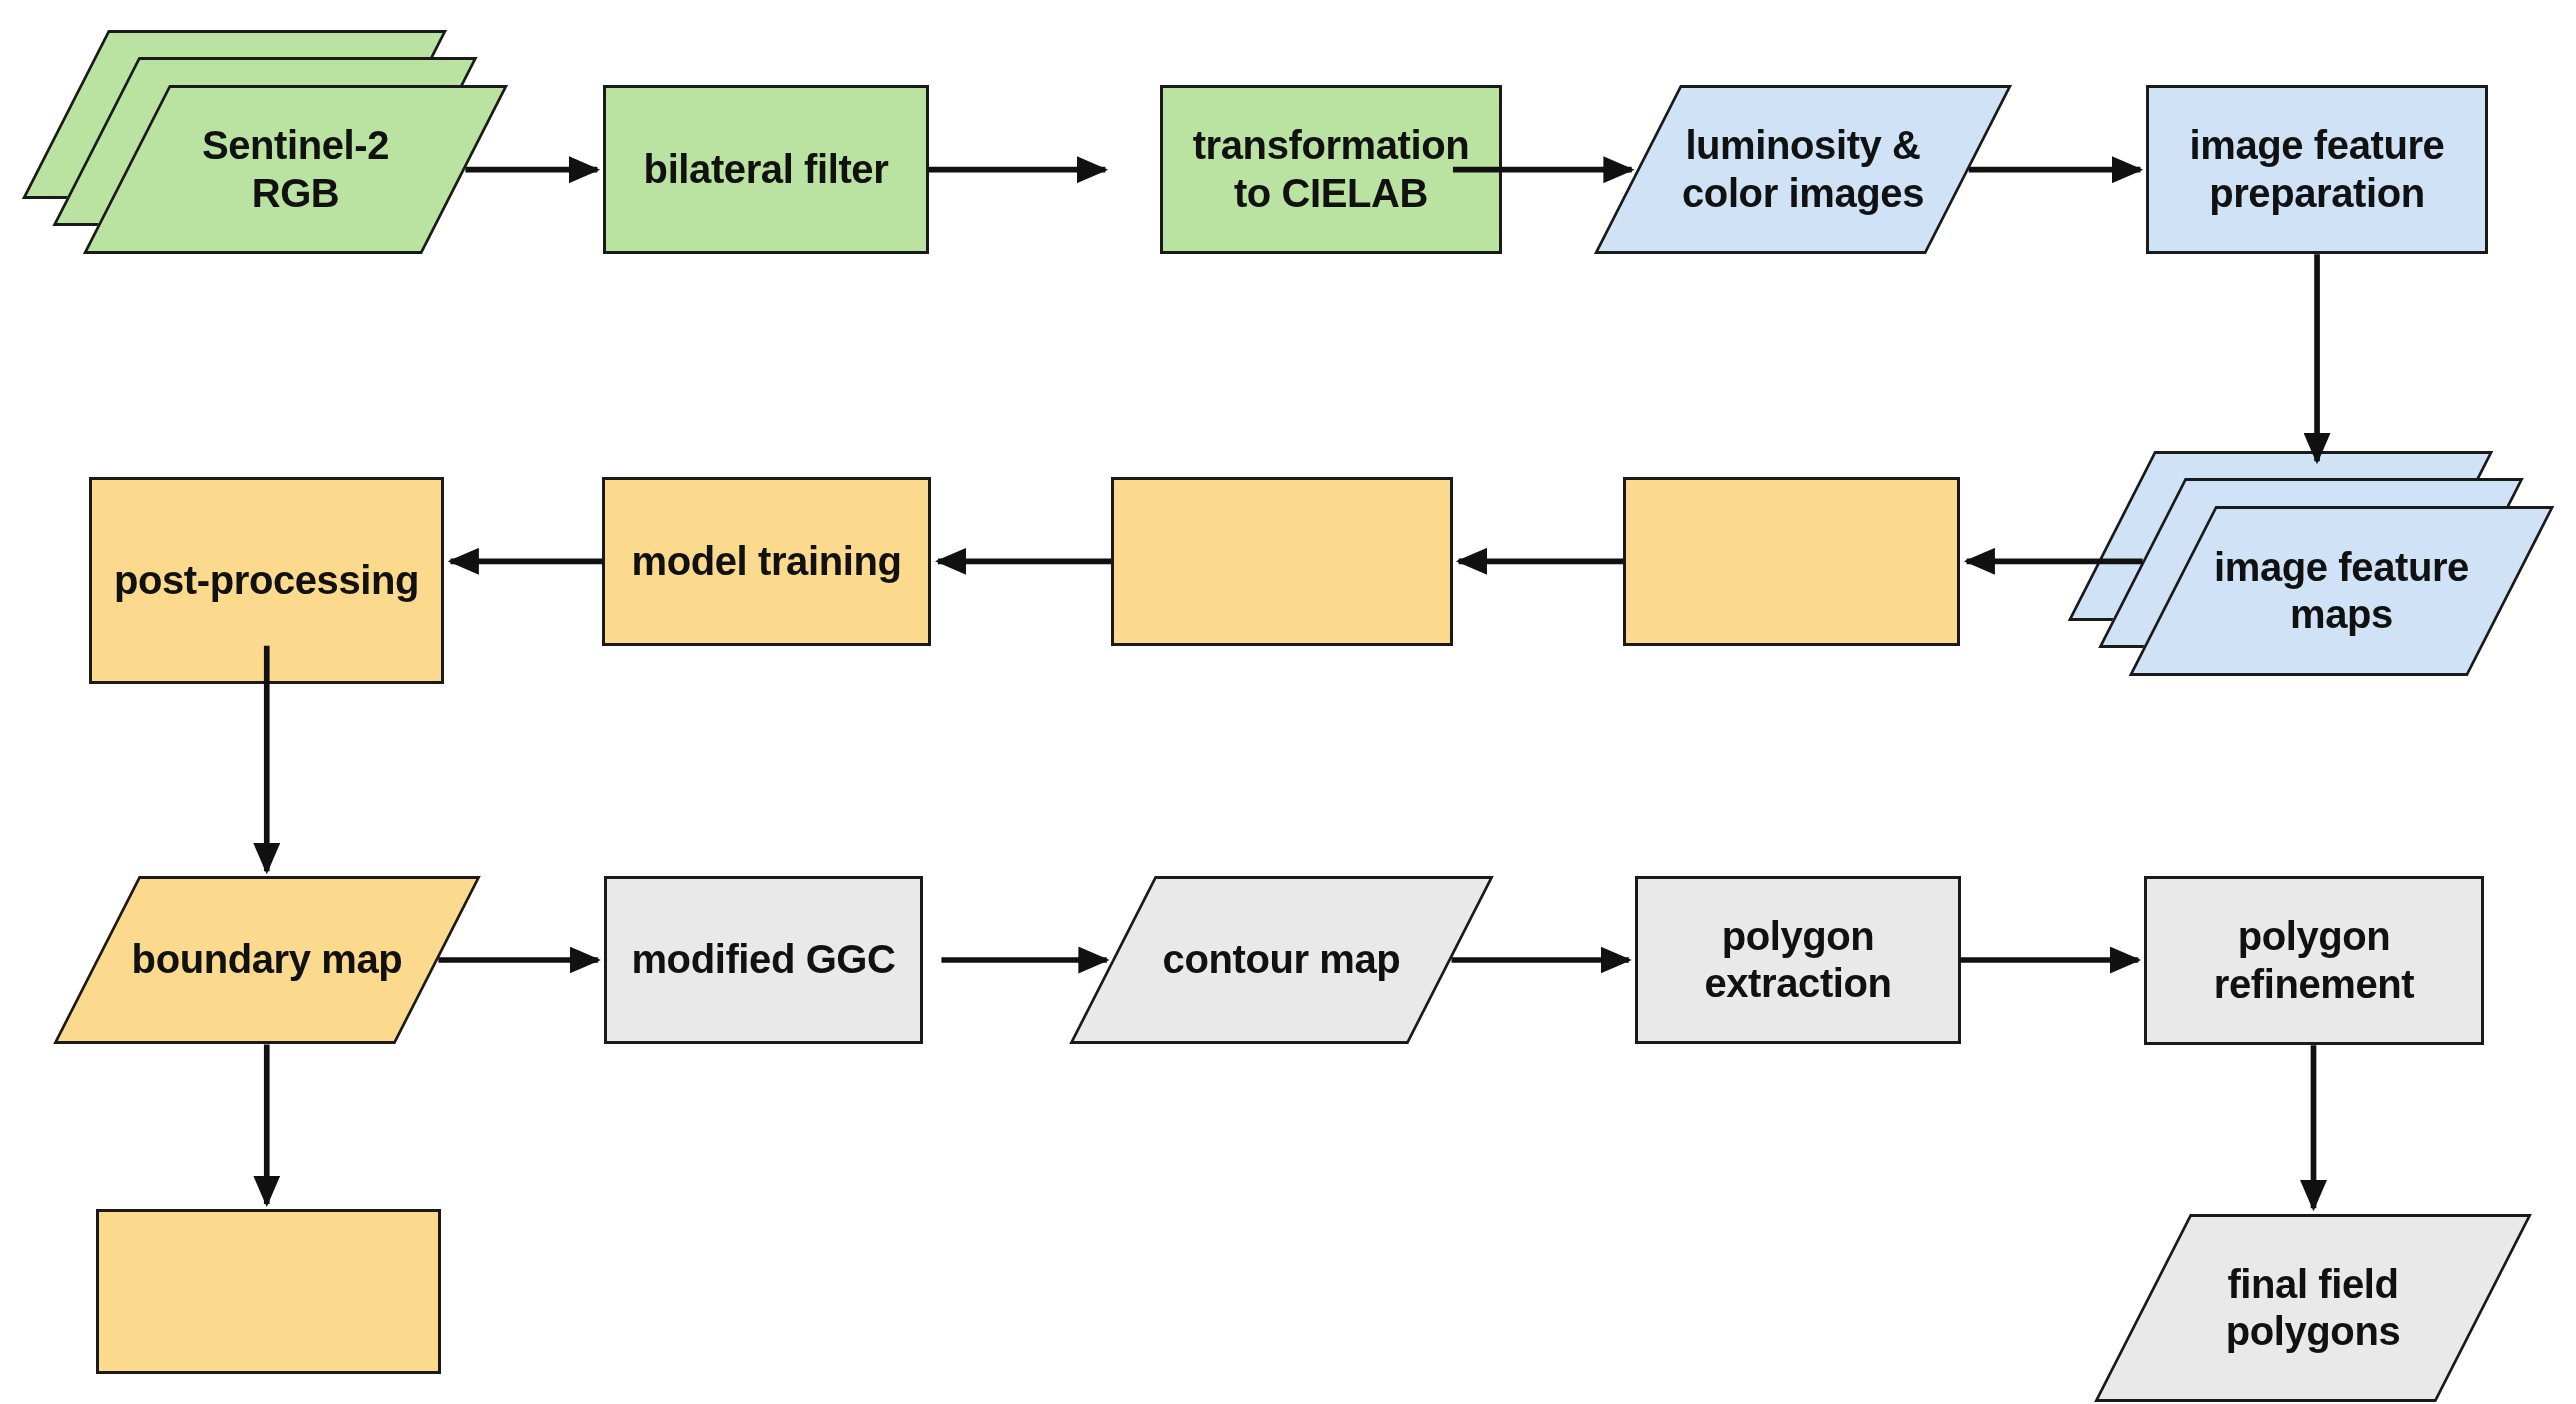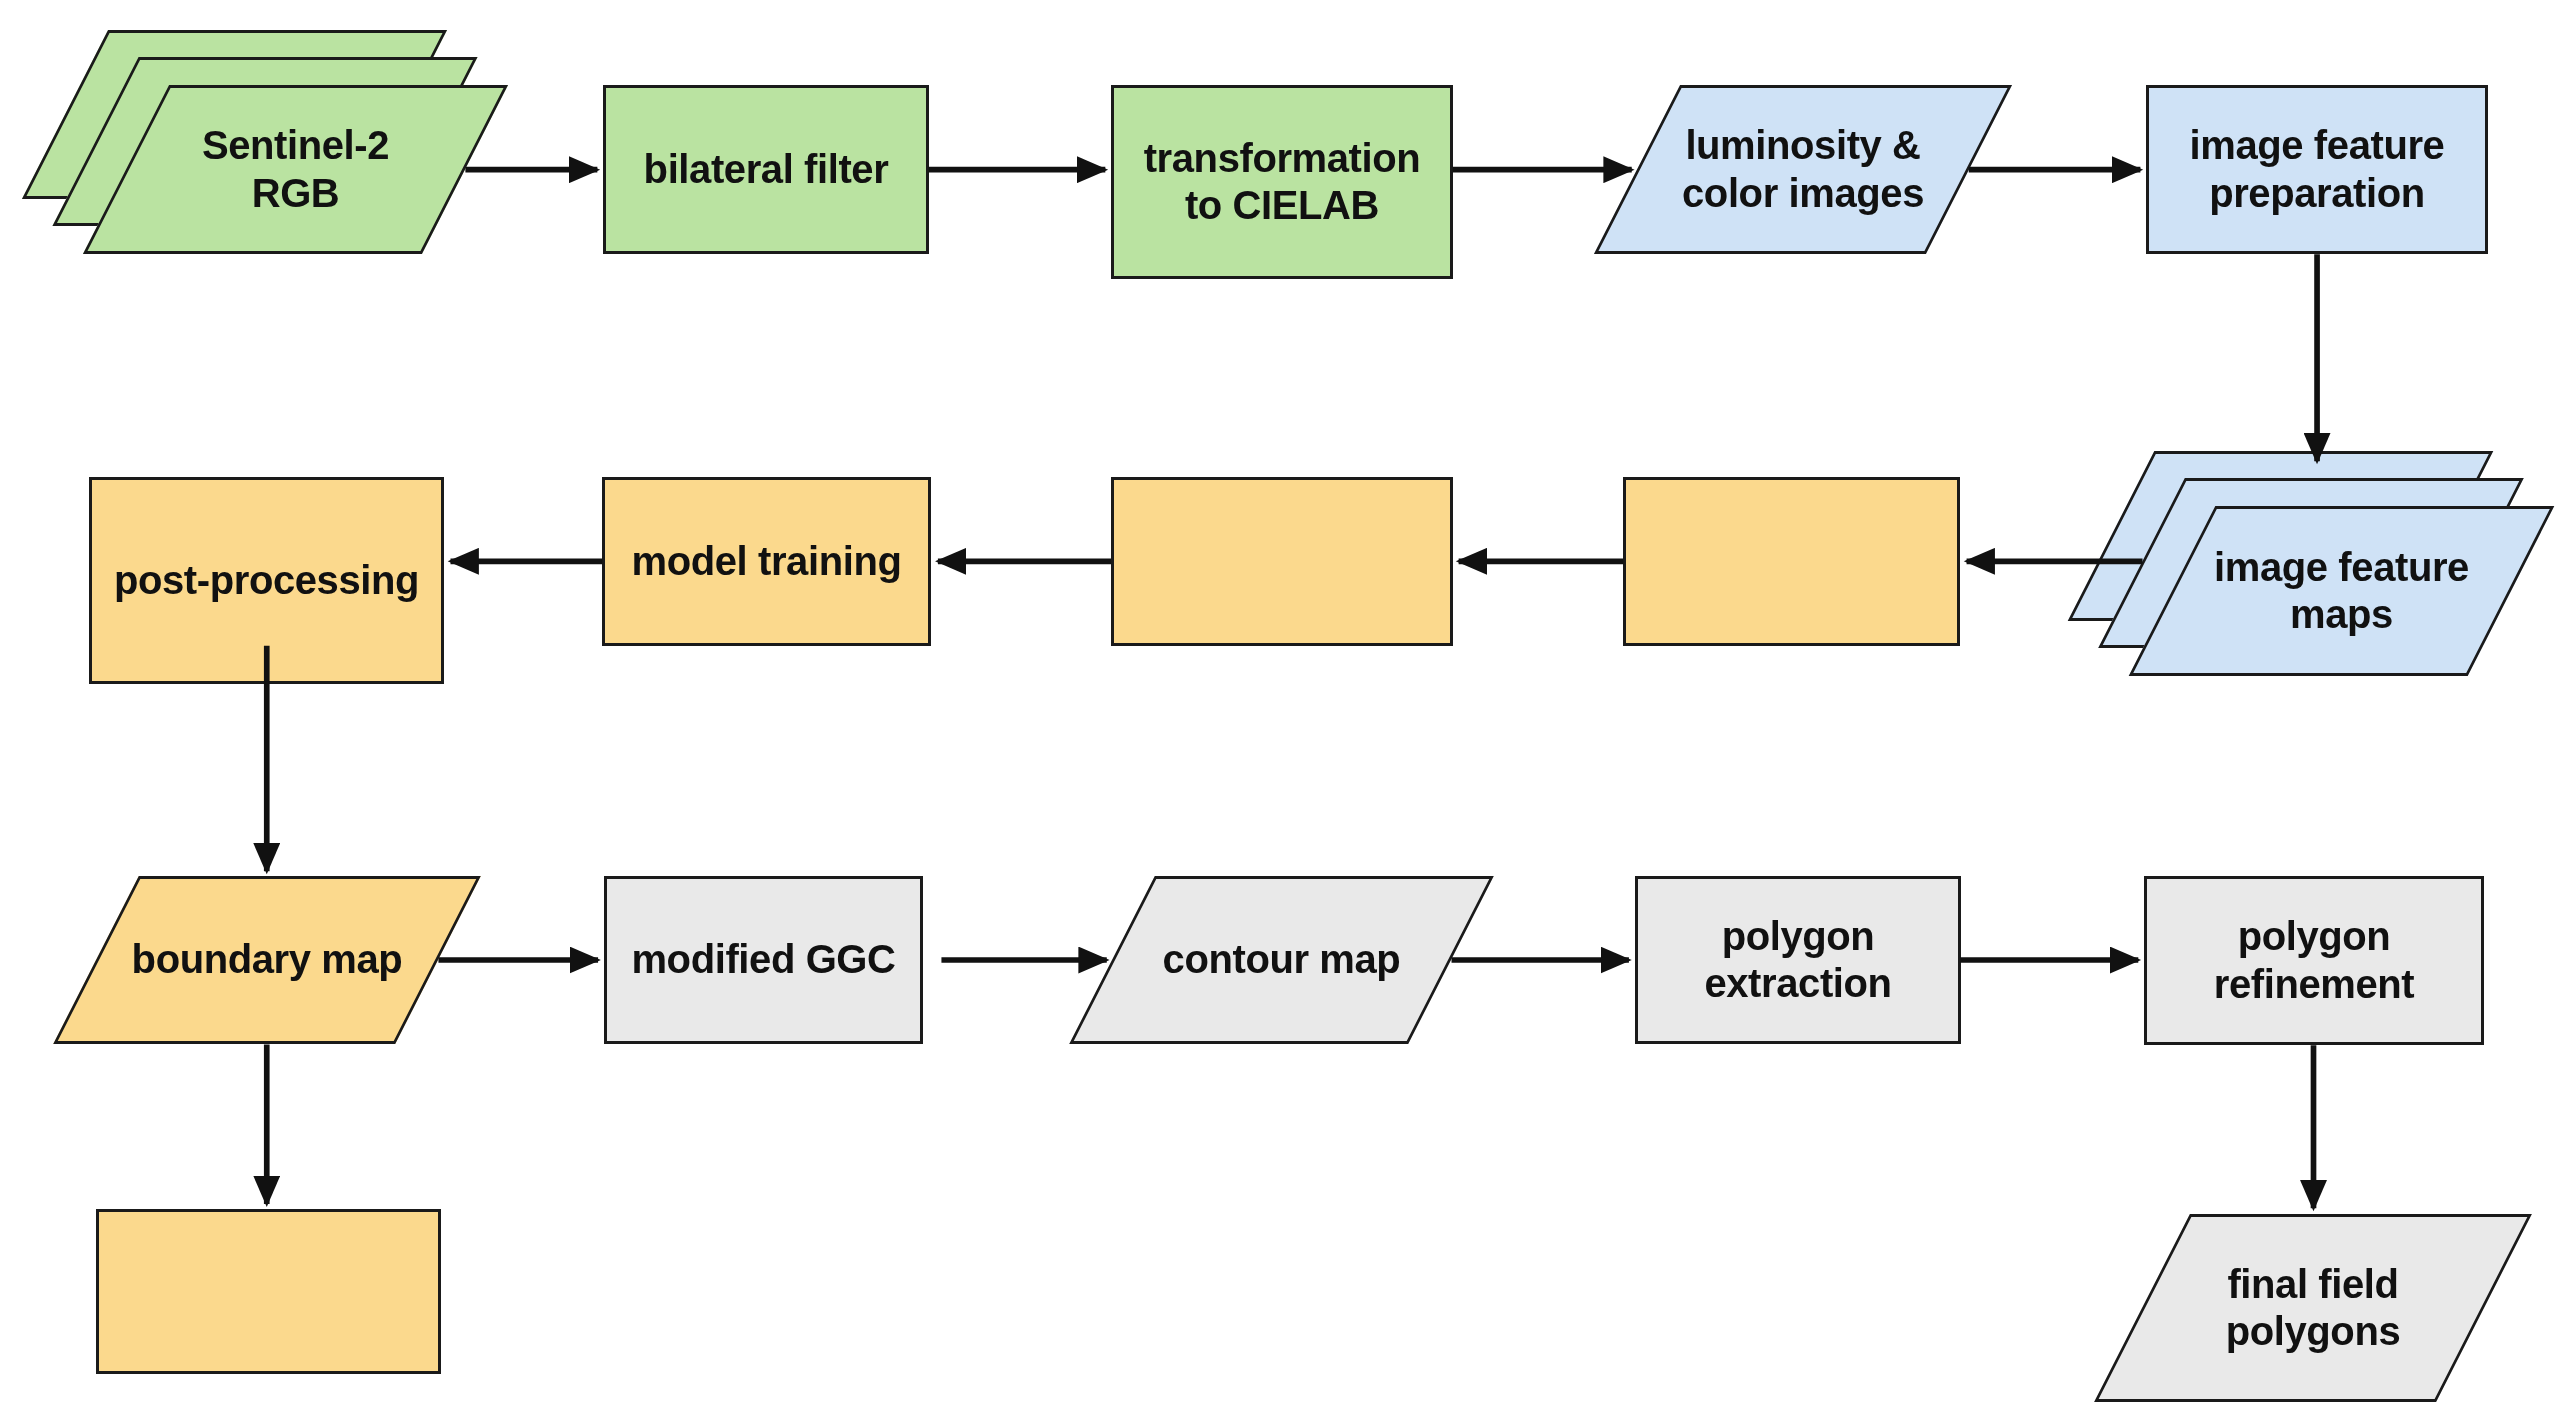--- a/index.html
+++ b/index.html
@@ -62,21 +62,21 @@
   <div class="bg fill-green skew"></div>
   <span class="label">Sentinel-2
 RGB</span>
 </div>
 
 <div class="node" style="left:603px;top:85px;width:326px;height:169px">
   <div class="bg fill-green"></div>
   <span class="label">bilateral filter</span>
 </div>
 
-<div class="node" style="left:1111px;top:85px;width:342px;height:194px">
+<div class="node" style="left:1160px;top:85px;width:342px;height:169px">
   <div class="bg fill-green"></div>
   <span class="label">transformation
 to CIELAB</span>
 </div>
 
 <div class="node" style="left:1637px;top:85px;width:332px;height:169px">
   <div class="bg fill-blue skew"></div>
   <span class="label">luminosity &amp;
 color images</span>
 </div>

